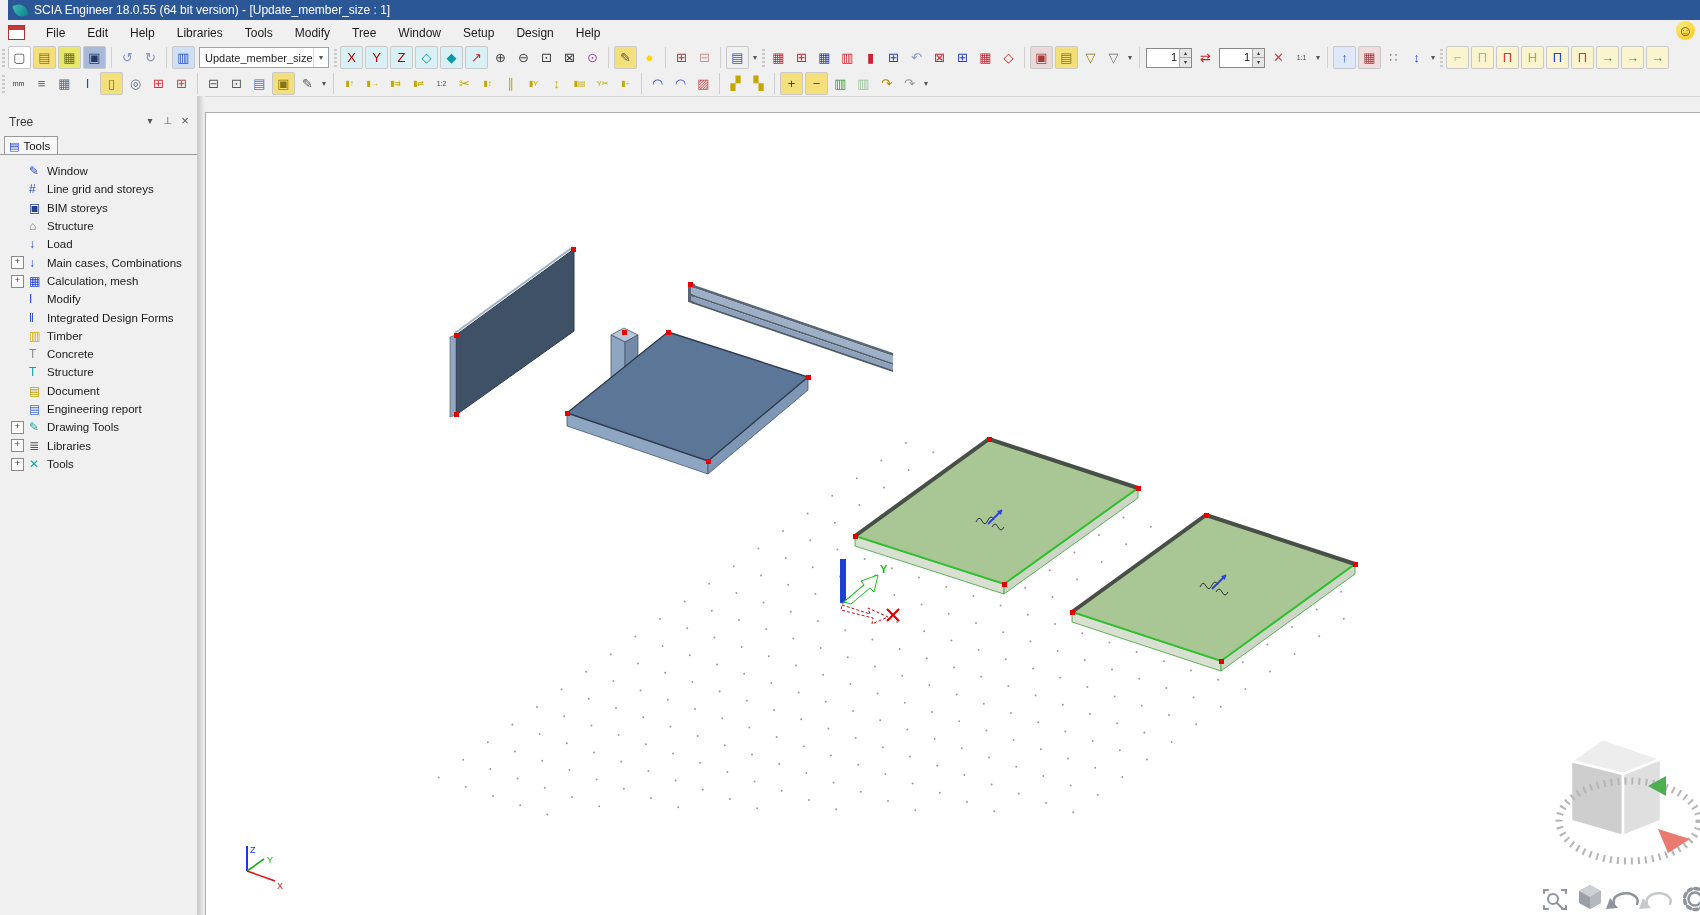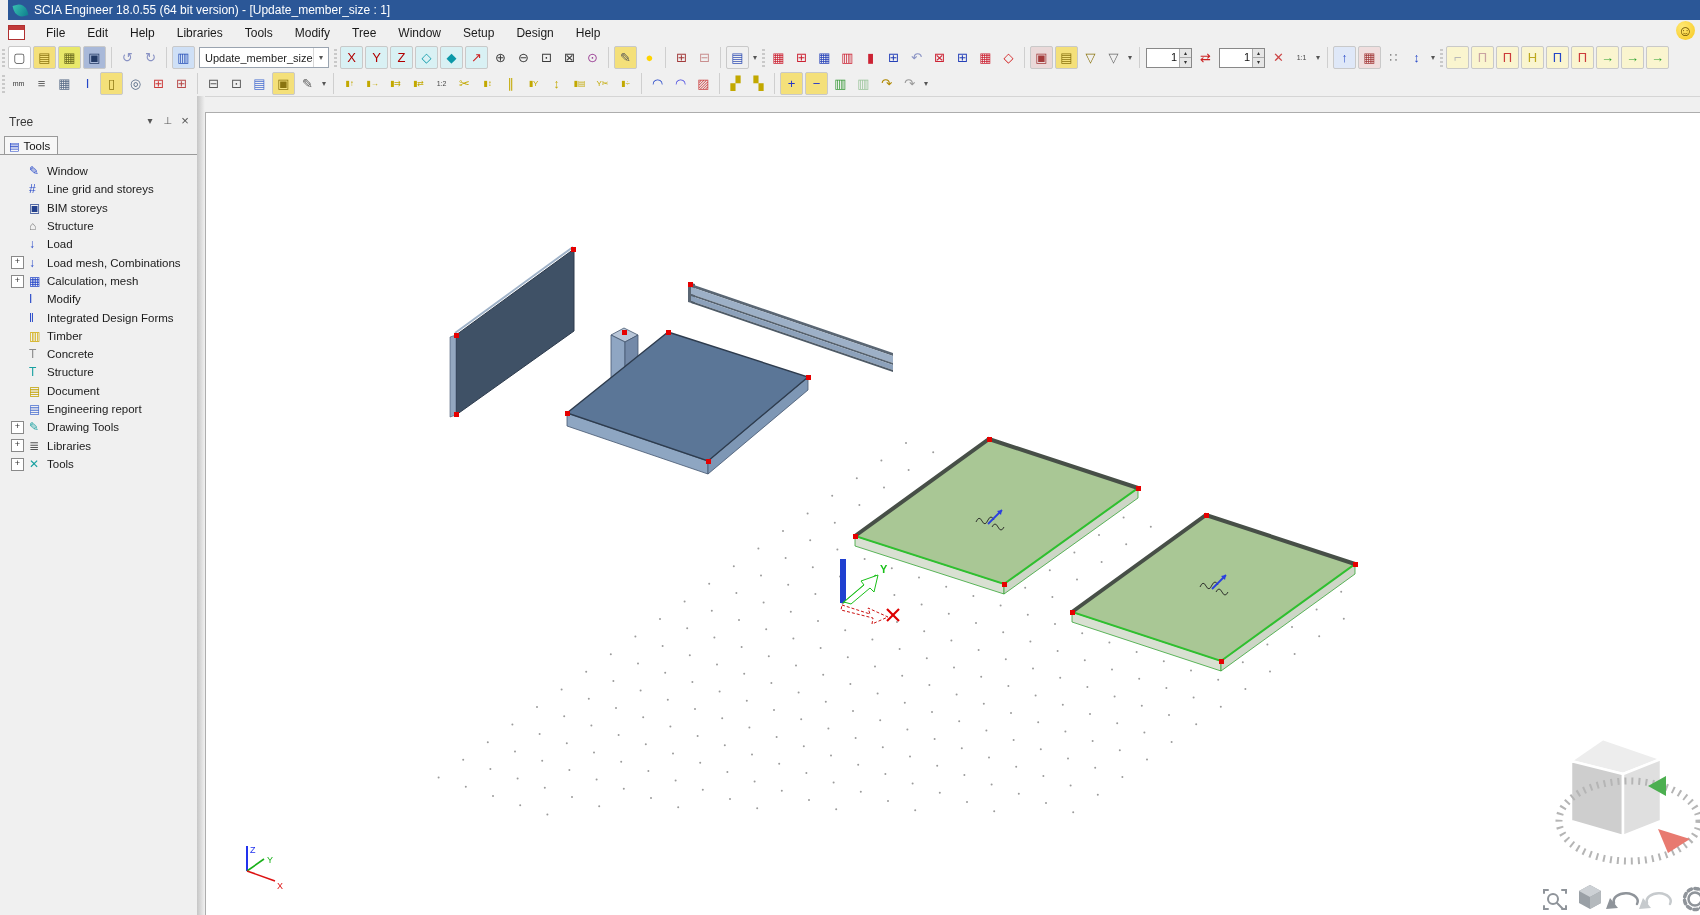--- a/index.html
+++ b/index.html
@@ -253,21 +253,21 @@
         <span class="ticon" style="color: rgb(122, 122, 122);">⌂</span>
         <span>Structure</span>
       </div>
       <div class="trow">
         <span class="ticon" style="color: rgb(36, 70, 200);">↓</span>
         <span>Load</span>
       </div>
       <div class="trow">
         <span class="texp">+</span>
         <span class="ticon" style="color: rgb(36, 70, 200);">↓</span>
-        <span>Load mesh, Combinations</span>
+        <span>Main cases, Combinations</span>
       </div>
       <div class="trow">
         <span class="texp">+</span>
         <span class="ticon" style="color: rgb(36, 70, 200);">▦</span>
         <span>Calculation, mesh</span>
       </div>
       <div class="trow">
         <span class="ticon" style="color: rgb(36, 70, 200);">I</span>
         <span>Modify</span>
       </div>

